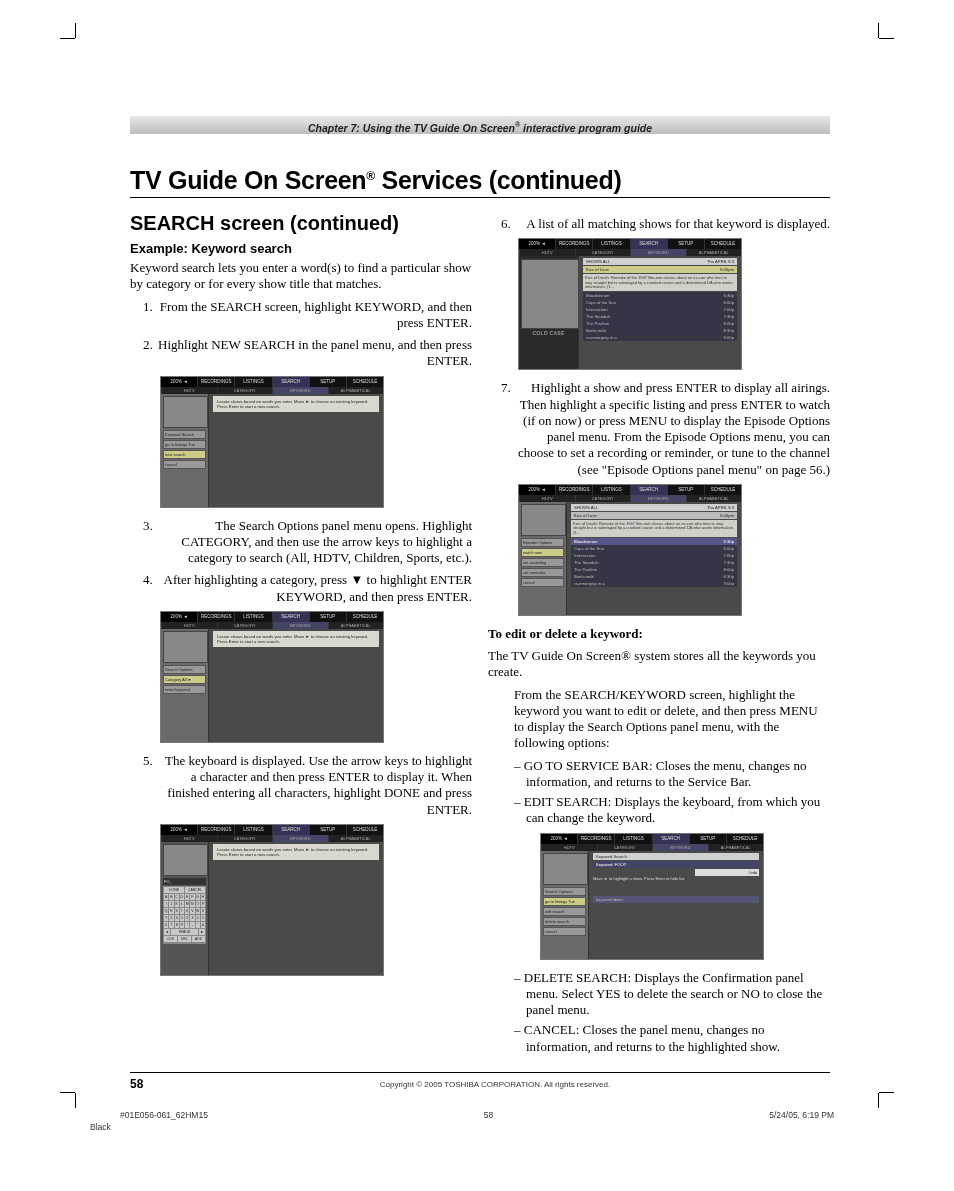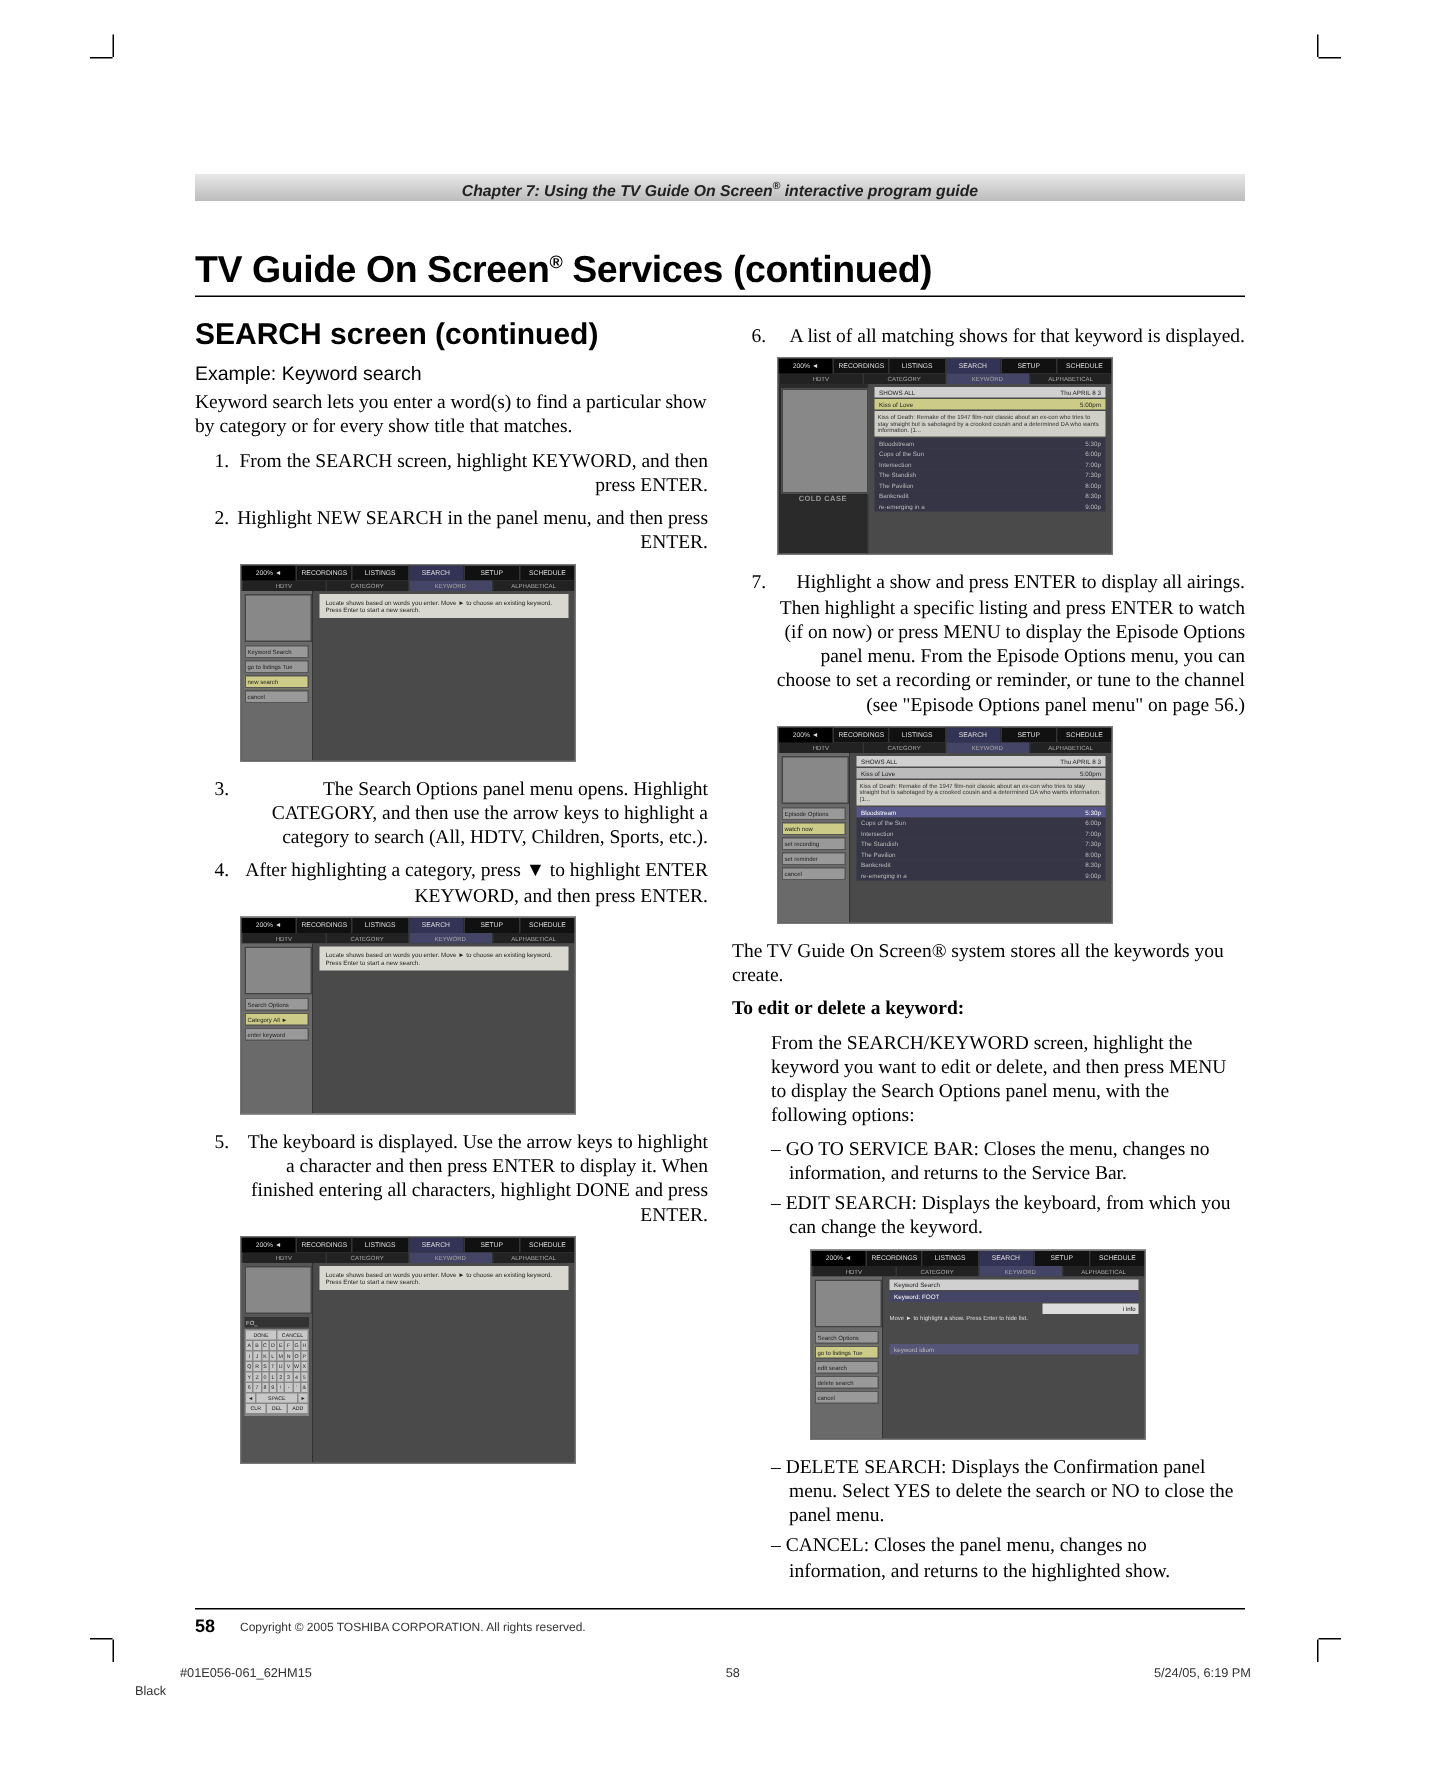--- a/index.html
+++ b/index.html
@@ -53,21 +53,21 @@
   .cols { display: flex; gap: 16px; }
   .col { flex: 1; min-width: 0; }
   h2.sub {
     font-family: "Arial Narrow", Arial, sans-serif;
     font-weight: bold;
     font-size: 20px;
     margin: 0 0 6px 0;
   }
   h3.ex {
     font-family: Arial, sans-serif;
-    font-weight: normal;
+    font-weight: bold;
     font-size: 13px;
     margin: 0 0 4px 0;
   }
   p { margin: 0 0 6px 0; line-height: 1.25; }
   ol.steps { margin: 2px 0 6px 0; padding-left: 26px; text-align: right; }
   ol.steps > li { margin-bottom: 6px; line-height: 1.25; padding-left: 2px; }
   .bold-run { font-weight: bold; }
   .edit-block { margin-left: 26px; }
   .dash-list { margin: 4px 0 6px 0; padding-left: 12px; }
   .dash-list li { list-style: none; text-indent: -12px; margin-bottom: 4px; line-height: 1.25; }
@@ -149,20 +149,21 @@
     padding-top: 4px;
   }
   .footer .pn {
     font-family: Arial, sans-serif;
     font-weight: bold;
     font-size: 12px;
     width: 30px;
   }
   .footer .cp {
     flex: 1;
+    text-align: center;
     font-family: Arial, sans-serif;
     font-size: 8px;
     color: #333;
   }
   .imprint {
     position: absolute;
     top: 1110px;
     left: 90px;
     right: 90px;
     font-family: Arial, sans-serif;
@@ -504,22 +505,22 @@
                 <span>8:30p</span>
               </div>
             <div class="dark-row">
                 <span>re-emerging in a</span>
                 <span>9:00p</span>
               </div>
           </div>
         </div>
       </div>
 
+      <p><span class="bold-run">To edit or delete a keyword:</span></p>
       <p>The TV Guide On Screen® system stores all the keywords you create.</p>
-      <p><span class="bold-run">To edit or delete a keyword:</span></p>
       <div class="edit-block">
         <p>From the SEARCH/KEYWORD screen, highlight the keyword you want to edit or delete, and then press MENU to display the Search Options panel menu, with the following options:</p>
         <ul class="dash-list">
           <li>GO TO SERVICE BAR: Closes the menu, changes no information, and returns to the Service Bar.</li>
           <li>EDIT SEARCH: Displays the keyboard, from which you can change the keyword.</li>
         </ul>
       </div>
 
       <div class="shot" style="height:125px;margin-left:52px">
         <div class="bar">

